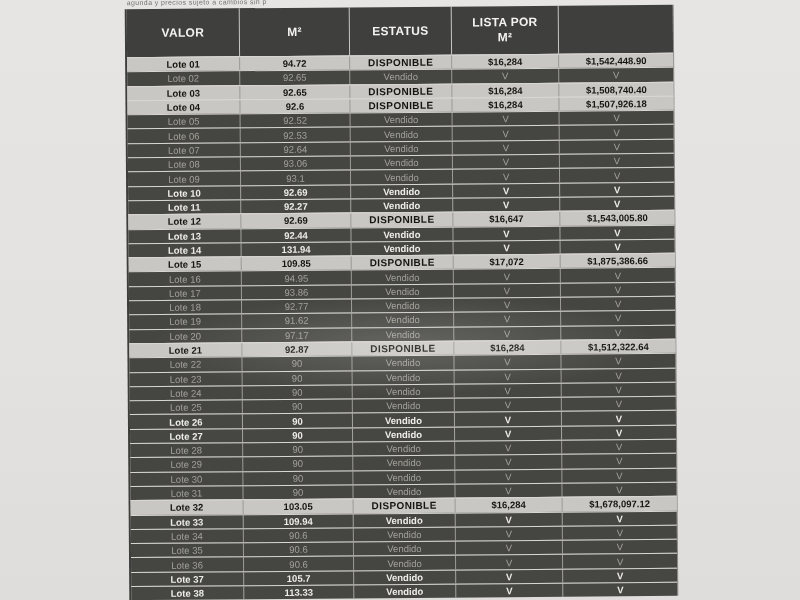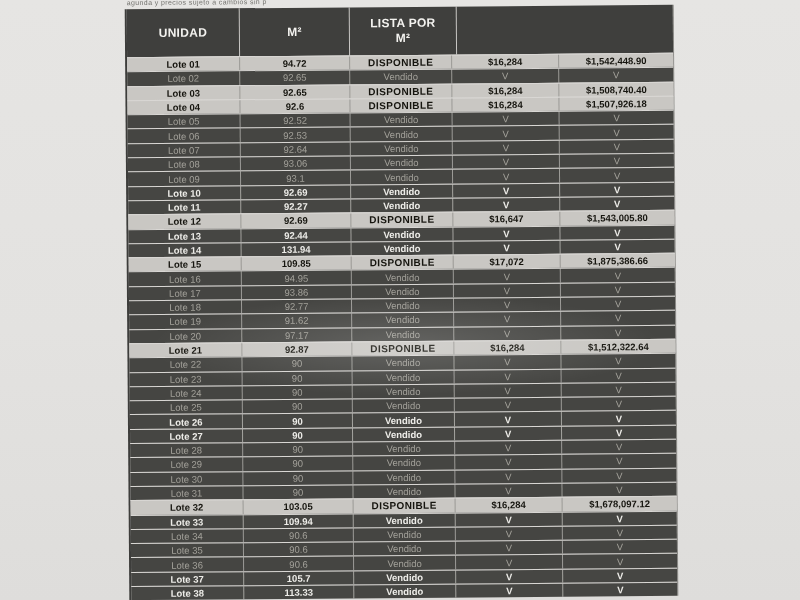--- a/index.html
+++ b/index.html
@@ -55,22 +55,23 @@
   }
 </style>
 </head>
 <body>
 
 <div class="photo">
   <div class="top-note">agunda y precios sujeto a cambios sin p</div>
 
   <div class="price-table">
     <div class="thead">
-      <div class="th col-0">UNIDAD</div>
+      <div class="th col-0">VALOR</div>
       <div class="th col-1">M²</div>
+      <div class="th col-2">ESTATUS</div>
       <div class="th col-3">LISTA POR
 M²</div>
     </div>
     <div class="tbody">
         <div class="row available">
           <div class="c col-0">Lote 01</div>
           <div class="c col-1">94.72</div>
           <div class="c col-2">DISPONIBLE</div>
           <div class="c col-3">$16,284</div>
           <div class="c col-4">$1,542,448.90</div>

